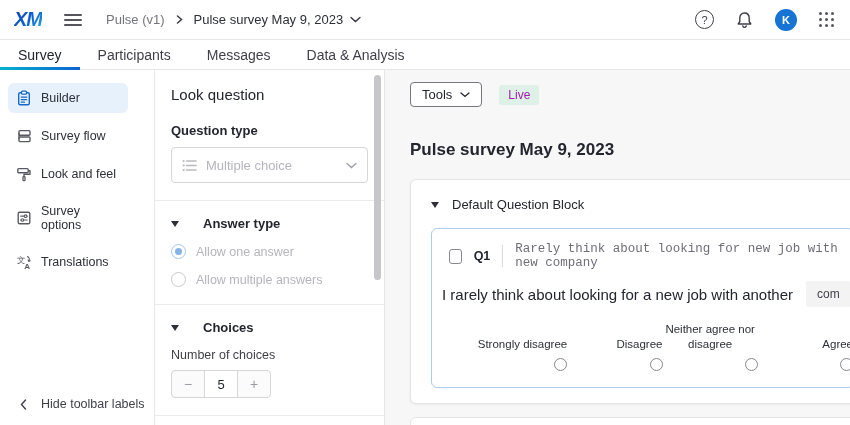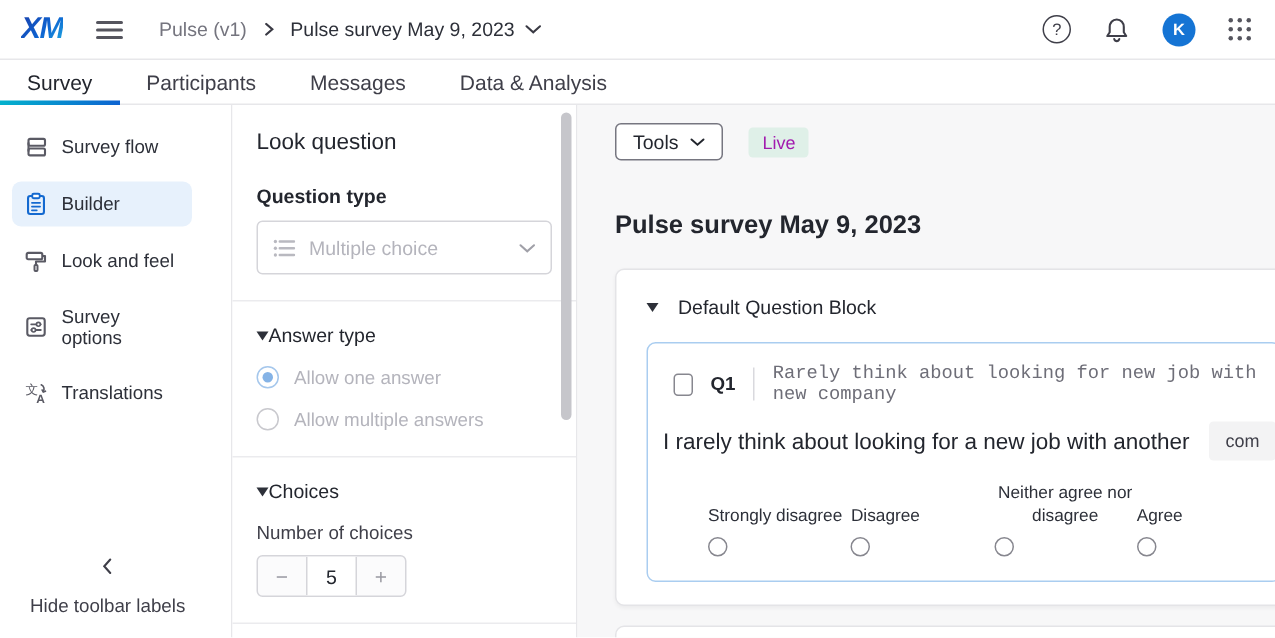--- a/index.html
+++ b/index.html
@@ -40,34 +40,34 @@
   .body { flex:1; display:flex; min-height:0; }
 
   
   .sidebar { width:155px; flex:0 0 155px; border-right:1px solid #e7e7ea;
     padding-top:13px; position:relative; background:#fff; }
   .side-item { display:flex; align-items:center; gap:9px; margin:0 26px 8px 8px;
     padding:7px 8px; border-radius:6px; font-size:12.5px; color:#2d3039; cursor:pointer; }
   .side-item.active { background:#e7f1fc; }
   .side-item svg { flex:0 0 16px; }
   .hide-labels { position:absolute; left:20px; bottom:14px; display:flex; align-items:center;
-    gap:14px; font-size:12.5px; color:#3f3f49; cursor:pointer;flex-direction:column; }
+    gap:14px; font-size:12.5px; color:#3f3f49; cursor:pointer; }
 
   
   .edit-panel { width:230px; flex:0 0 230px; border-right:1px solid #e7e7ea;
     padding:16px 16px 0; position:relative; background:#fff; }
   .edit-title { font-size:15px; font-weight:500; color:#23262e; }
   .field-label { margin-top:20px; font-size:13px; font-weight:bold; color:#23262e; }
   .qtype-select { margin-top:9px; height:36px; border:1px solid #d5d5da; border-radius:4px;
     display:flex; align-items:center; padding:0 10px; background:#fff; cursor:default; }
   .qtype-select .txt { margin-left:9px; font-size:13px; color:#b4b4bc; }
   .qtype-select .chev { margin-left:auto; display:flex; }
   .sect-divider { border:none; border-top:1px solid #ebebee; margin:17px -16px 0; }
-  .sect-head { margin-top:15px; display:flex; align-items:center; gap:0;
-    font-size:13px; font-weight:normal; color:#23262e; cursor:pointer; }
+  .sect-head { margin-top:15px; display:flex; align-items:center; gap:24px;
+    font-size:13px; font-weight:bold; color:#23262e; cursor:pointer; }
   .tri { width:0; height:0; border-left:4.5px solid transparent; border-right:4.5px solid transparent;
     border-top:6px solid #2d3039; }
   .radio-row { margin-top:13px; display:flex; align-items:center; gap:10px; }
   .radio { width:15px; height:15px; border-radius:50%; border:1.5px solid #c9c9ce; background:#fff;
     display:flex; align-items:center; justify-content:center; }
   .radio.sel { border-color:#a5c7ec; }
   .radio.sel::after { content:""; width:7px; height:7px; border-radius:50%; background:#85b3e6; }
   .radio-label { font-size:12.5px; color:#b4b4bc; }
   .small-label { margin-top:13px; font-size:12.5px; color:#3f3f49; }
   .stepper { margin-top:8px; width:100px; height:28px; display:flex; border:1px solid #d5d5da;
@@ -98,21 +98,21 @@
   .checkbox { width:15px; height:15px; border:1.5px solid #87878f; border-radius:3px; background:#fff; }
   .q-id { font-size:12.5px; font-weight:bold; color:#23262e; }
   .v-div { width:1px; height:22px; background:#d9d9de; }
   .q-summary { font-size:12.5px; color:#6e6e78;font-family:Liberation Mono, monospace; }
   .q-text-row { margin:11px 0 0 10px; display:flex; align-items:center; gap:13px; }
   .q-text { font-size:15px; color:#23262e; white-space:nowrap; }
   .piped-token { background:#f3f3f4; border-radius:3px; padding:6px 11px; font-size:12px;
     color:#3f3f49; white-space:nowrap; }
   .scale-row { margin-top:15px; padding-left:40px; display:flex; }
   .scale-col { width:102px; display:flex; flex-direction:column; justify-content:flex-end;
-    align-items:flex-start; }
+    align-items:flex-end; }
   .scale-label { font-size:11.5px; color:#2d3039; text-align:center; line-height:1.3; max-width:96px; }
   .scale-radio { margin-top:6px; width:13px; height:13px; border:1.5px solid #87878f;
     border-radius:50%; background:#fff; cursor:pointer; }
   .next-card { margin:13px -20px 0 0; height:24px; background:#fff; border:1px solid #e4e4e7;
     border-radius:6px 6px 0 0; }
   svg { display:block; }
 </style>
 </head>
 <body>
 
@@ -163,39 +163,39 @@
   <nav class="tabbar">
     <div class="tab active">Survey</div>
     <div class="tab">Participants</div>
     <div class="tab">Messages</div>
     <div class="tab">Data &amp; Analysis</div>
   </nav>
 
   <div class="body">
 
     <aside class="sidebar">
+      <div class="side-item active">
+        <span>
+          <svg width="16" height="16" viewBox="0 0 16 16">
+              <rect x="2.7" y="2.7" width="10.6" height="12" rx="1.5" fill="none" stroke="#1369d0" stroke-width="1.4"></rect>
+              <rect x="5.5" y="1.2" width="5" height="3" rx="1" fill="#fff" stroke="#1369d0" stroke-width="1.3"></rect>
+              <path d="M5.3 7.2 H10.7 M5.3 9.7 H10.7 M5.3 12.2 H8.5" stroke="#1369d0" stroke-width="1.2" stroke-linecap="round"></path>
+            </svg>
+        </span>
+        <span>Builder</span>
+      </div>
       <div class="side-item">
         <span>
           <svg width="16" height="16" viewBox="0 0 16 16">
               <rect x="3" y="2.6" width="11" height="4.6" rx="1" fill="none" stroke="#5a5a64" stroke-width="1.4"></rect>
               <rect x="3" y="9" width="11" height="4.6" rx="1" fill="none" stroke="#5a5a64" stroke-width="1.4"></rect>
               <path d="M3 5 V11" stroke="#5a5a64" stroke-width="1.4"></path>
             </svg>
         </span>
         <span>Survey flow</span>
-      </div>
-      <div class="side-item active">
-        <span>
-          <svg width="16" height="16" viewBox="0 0 16 16">
-              <rect x="2.7" y="2.7" width="10.6" height="12" rx="1.5" fill="none" stroke="#1369d0" stroke-width="1.4"></rect>
-              <rect x="5.5" y="1.2" width="5" height="3" rx="1" fill="#fff" stroke="#1369d0" stroke-width="1.3"></rect>
-              <path d="M5.3 7.2 H10.7 M5.3 9.7 H10.7 M5.3 12.2 H8.5" stroke="#1369d0" stroke-width="1.2" stroke-linecap="round"></path>
-            </svg>
-        </span>
-        <span>Builder</span>
       </div>
       <div class="side-item">
         <span>
           <svg width="16" height="16" viewBox="0 0 16 16">
               <rect x="1.8" y="2.6" width="10.4" height="4.2" rx="1" fill="none" stroke="#5a5a64" stroke-width="1.4"></rect>
               <path d="M12.2 4.7 H14 V8.3 H8 V10.6" fill="none" stroke="#5a5a64" stroke-width="1.4" stroke-linejoin="round"></path>
               <rect x="7" y="10.6" width="2" height="4" rx="0.6" fill="none" stroke="#5a5a64" stroke-width="1.3"></rect>
             </svg>
         </span>
         <span>Look and feel</span>

